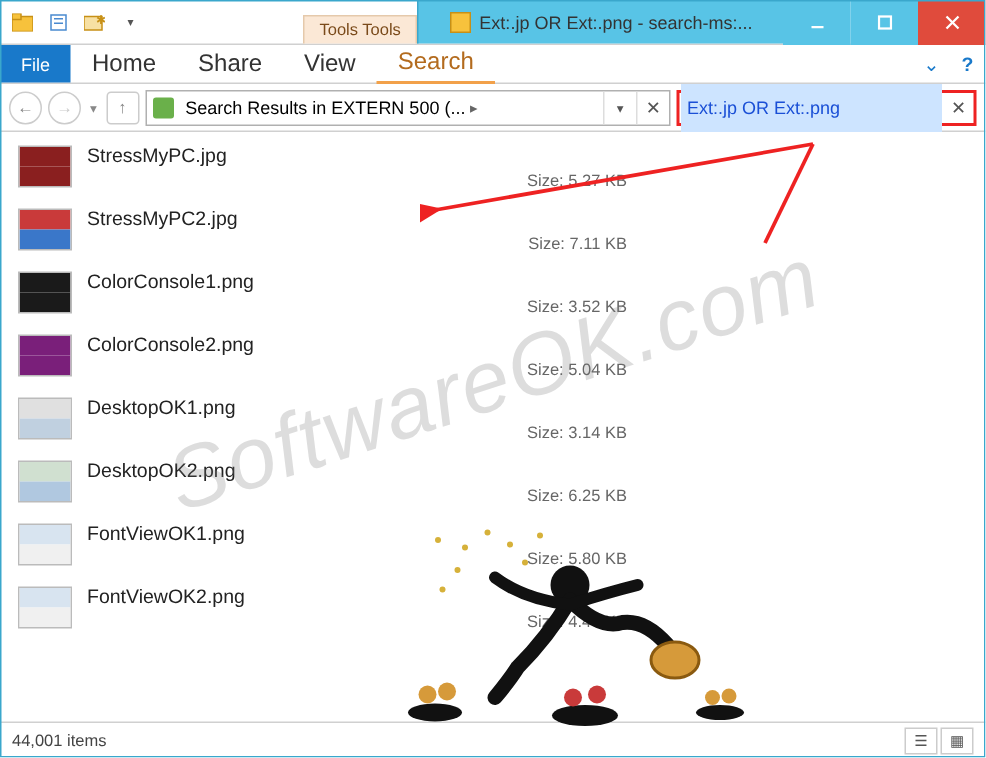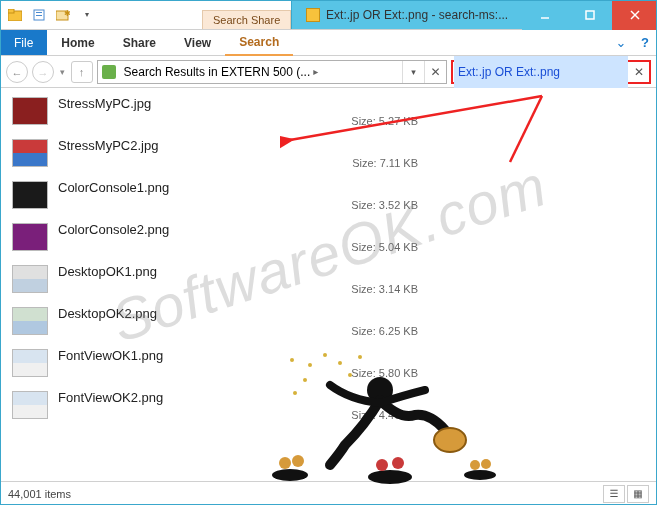--- a/index.html
+++ b/index.html
@@ -14,21 +14,21 @@
 .titlebar .title { flex: 1; display: flex; align-items: center; justify-content: center; font-size: 12px; color: #333; background: #58c4e6; border-left: 1px solid #3aa7cc; }
 .titlebar .title .ficon { width: 14px; height: 14px; background: #f7c23c; border: 1px solid #c79016; margin-right: 6px; }
 .titlebar .winbtns { display: flex; }
 .winbtns .wb { width: 45px; height: 30px; display: flex; align-items: center; justify-content: center; font-size: 13px; color: #fff; background: #58c4e6; }
 .winbtns .wb.close { background: #e04b3c; }
 .winbtns .wb svg { width: 10px; height: 10px; }
 
 
 .ribbon { height: 26px; display: flex; align-items: stretch; border-bottom: 1px solid #d0d0d0; }
 .ribbon .file-tab { background: #1979ca; color: #fff; padding: 4px 14px; font-size: 12px; display: flex; align-items: center; }
-.ribbon .tab { padding: 4px 14px; font-size: 12px; color: #333; display: flex; align-items: center; font-weight: bold; }
+.ribbon .tab { padding: 4px 14px; font-size: 16px; color: #333; display: flex; align-items: center; }
 .ribbon .tab.search { color: #b36b1e; border-bottom: 2px solid #f2a14a; margin-bottom: -1px; }
 .ribbon .spacer { flex: 1; }
 .ribbon .collapse, .ribbon .help { width: 24px; display: flex; align-items: center; justify-content: center; font-size: 13px; color: #1979ca; }
 
 
 .navbar { height: 32px; display: flex; align-items: center; gap: 4px; padding: 0 6px; border-bottom: 1px solid #d0d0d0; }
 .navbar .nav-btn { width: 22px; height: 22px; border: 1px solid #ccc; border-radius: 50%; display: flex; align-items: center; justify-content: center; font-size: 11px; color: #888; }
 .navbar .addr { flex: 1; height: 24px; border: 1px solid #b0b0b0; display: flex; align-items: center; background: #fff; font-size: 12px; }
 .addr .loc-icon { width: 14px; height: 14px; background: #6ab04a; margin: 0 4px; border-radius: 2px; }
 .addr .addr-text { flex: 1; padding: 0 4px; color: #333; white-space: nowrap; overflow: hidden; }
@@ -83,21 +83,21 @@
       </div>
     <div class="icon-btn">
         <svg width="14" height="12">
           <rect x="0" y="2" width="12" height="9" fill="#f7e0a3" stroke="#c79016"></rect>
           <text x="8" y="7" font-size="8" fill="#c79016">✱</text>
         </svg>
       </div>
     <div class="icon-btn" style="font-size:8px;color:#555">▾</div>
   </div>
   <div class="context-tab-wrap">
-    <div class="context-tab">Search Share</div>
+    <div class="context-tab">Tools Tools</div>
   </div>
   <div class="title">
     <div class="ficon"></div>
     <span>Ext:.jp OR Ext:.png - search-ms:...</span>
   </div>
   <div class="winbtns">
     <div class="wb">
         <svg>
           <line x1="1" y1="8" x2="9" y2="8" stroke="#fff" stroke-width="1.5"></line>
         </svg>

